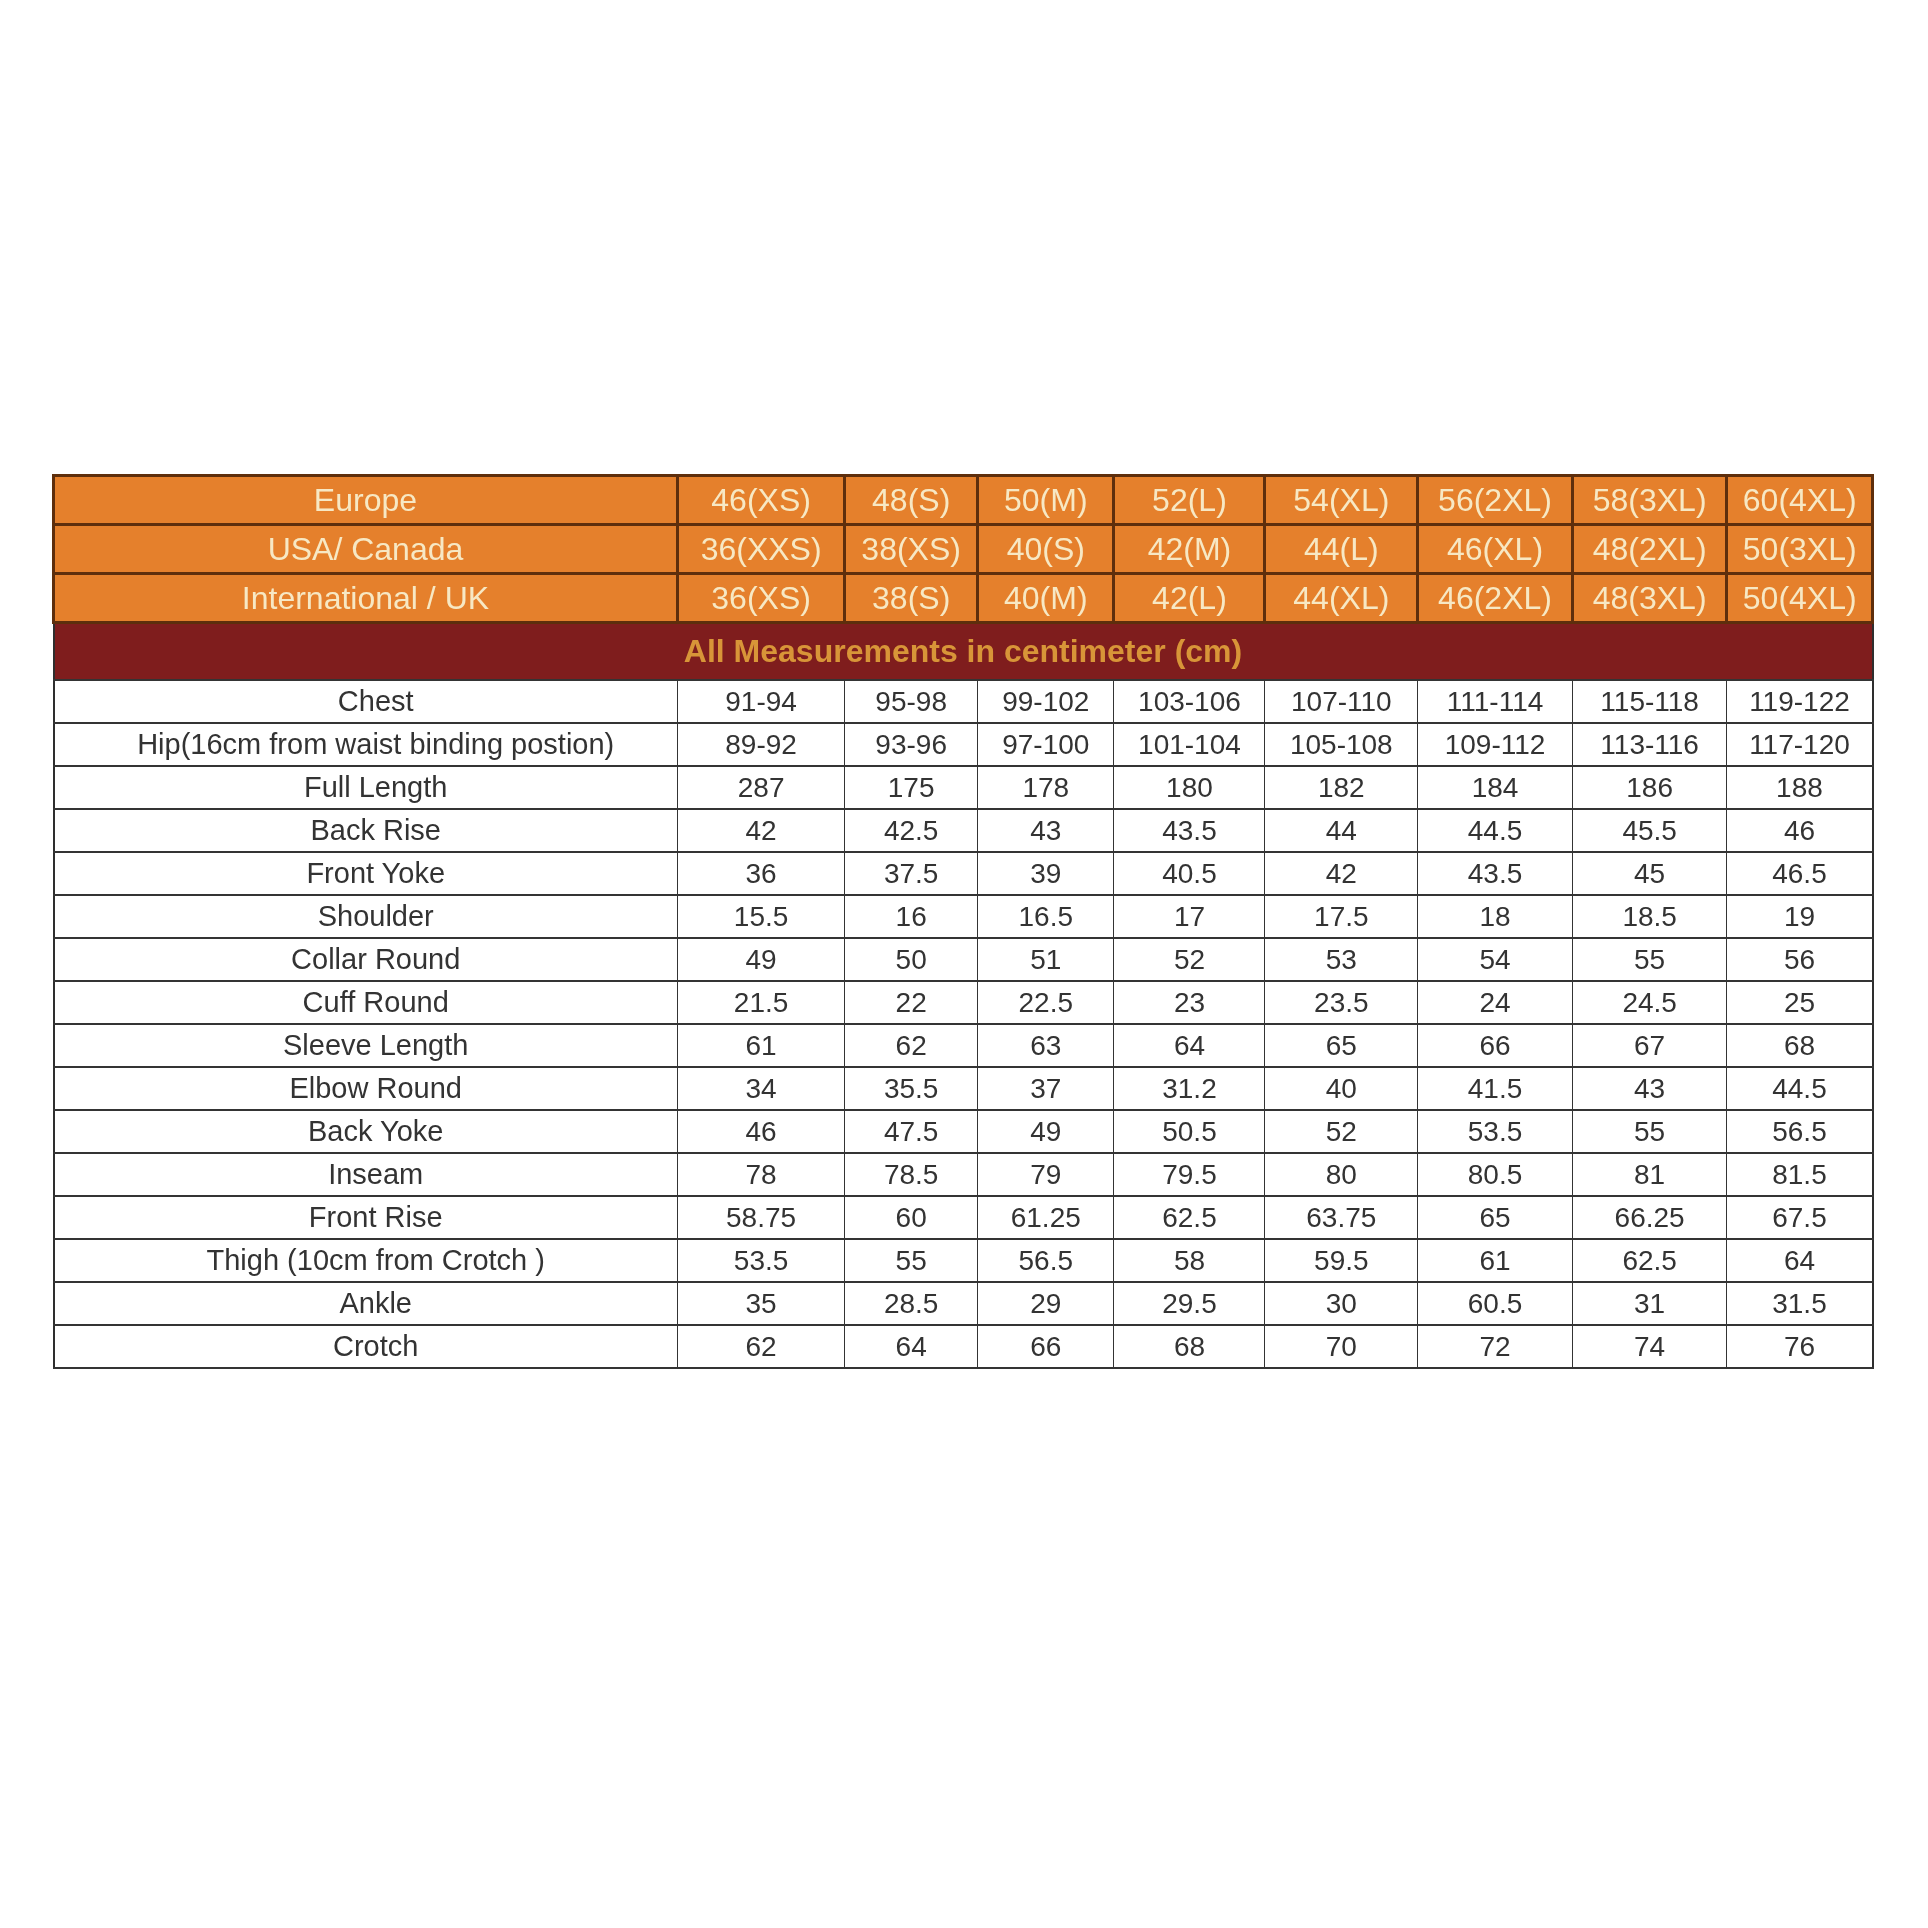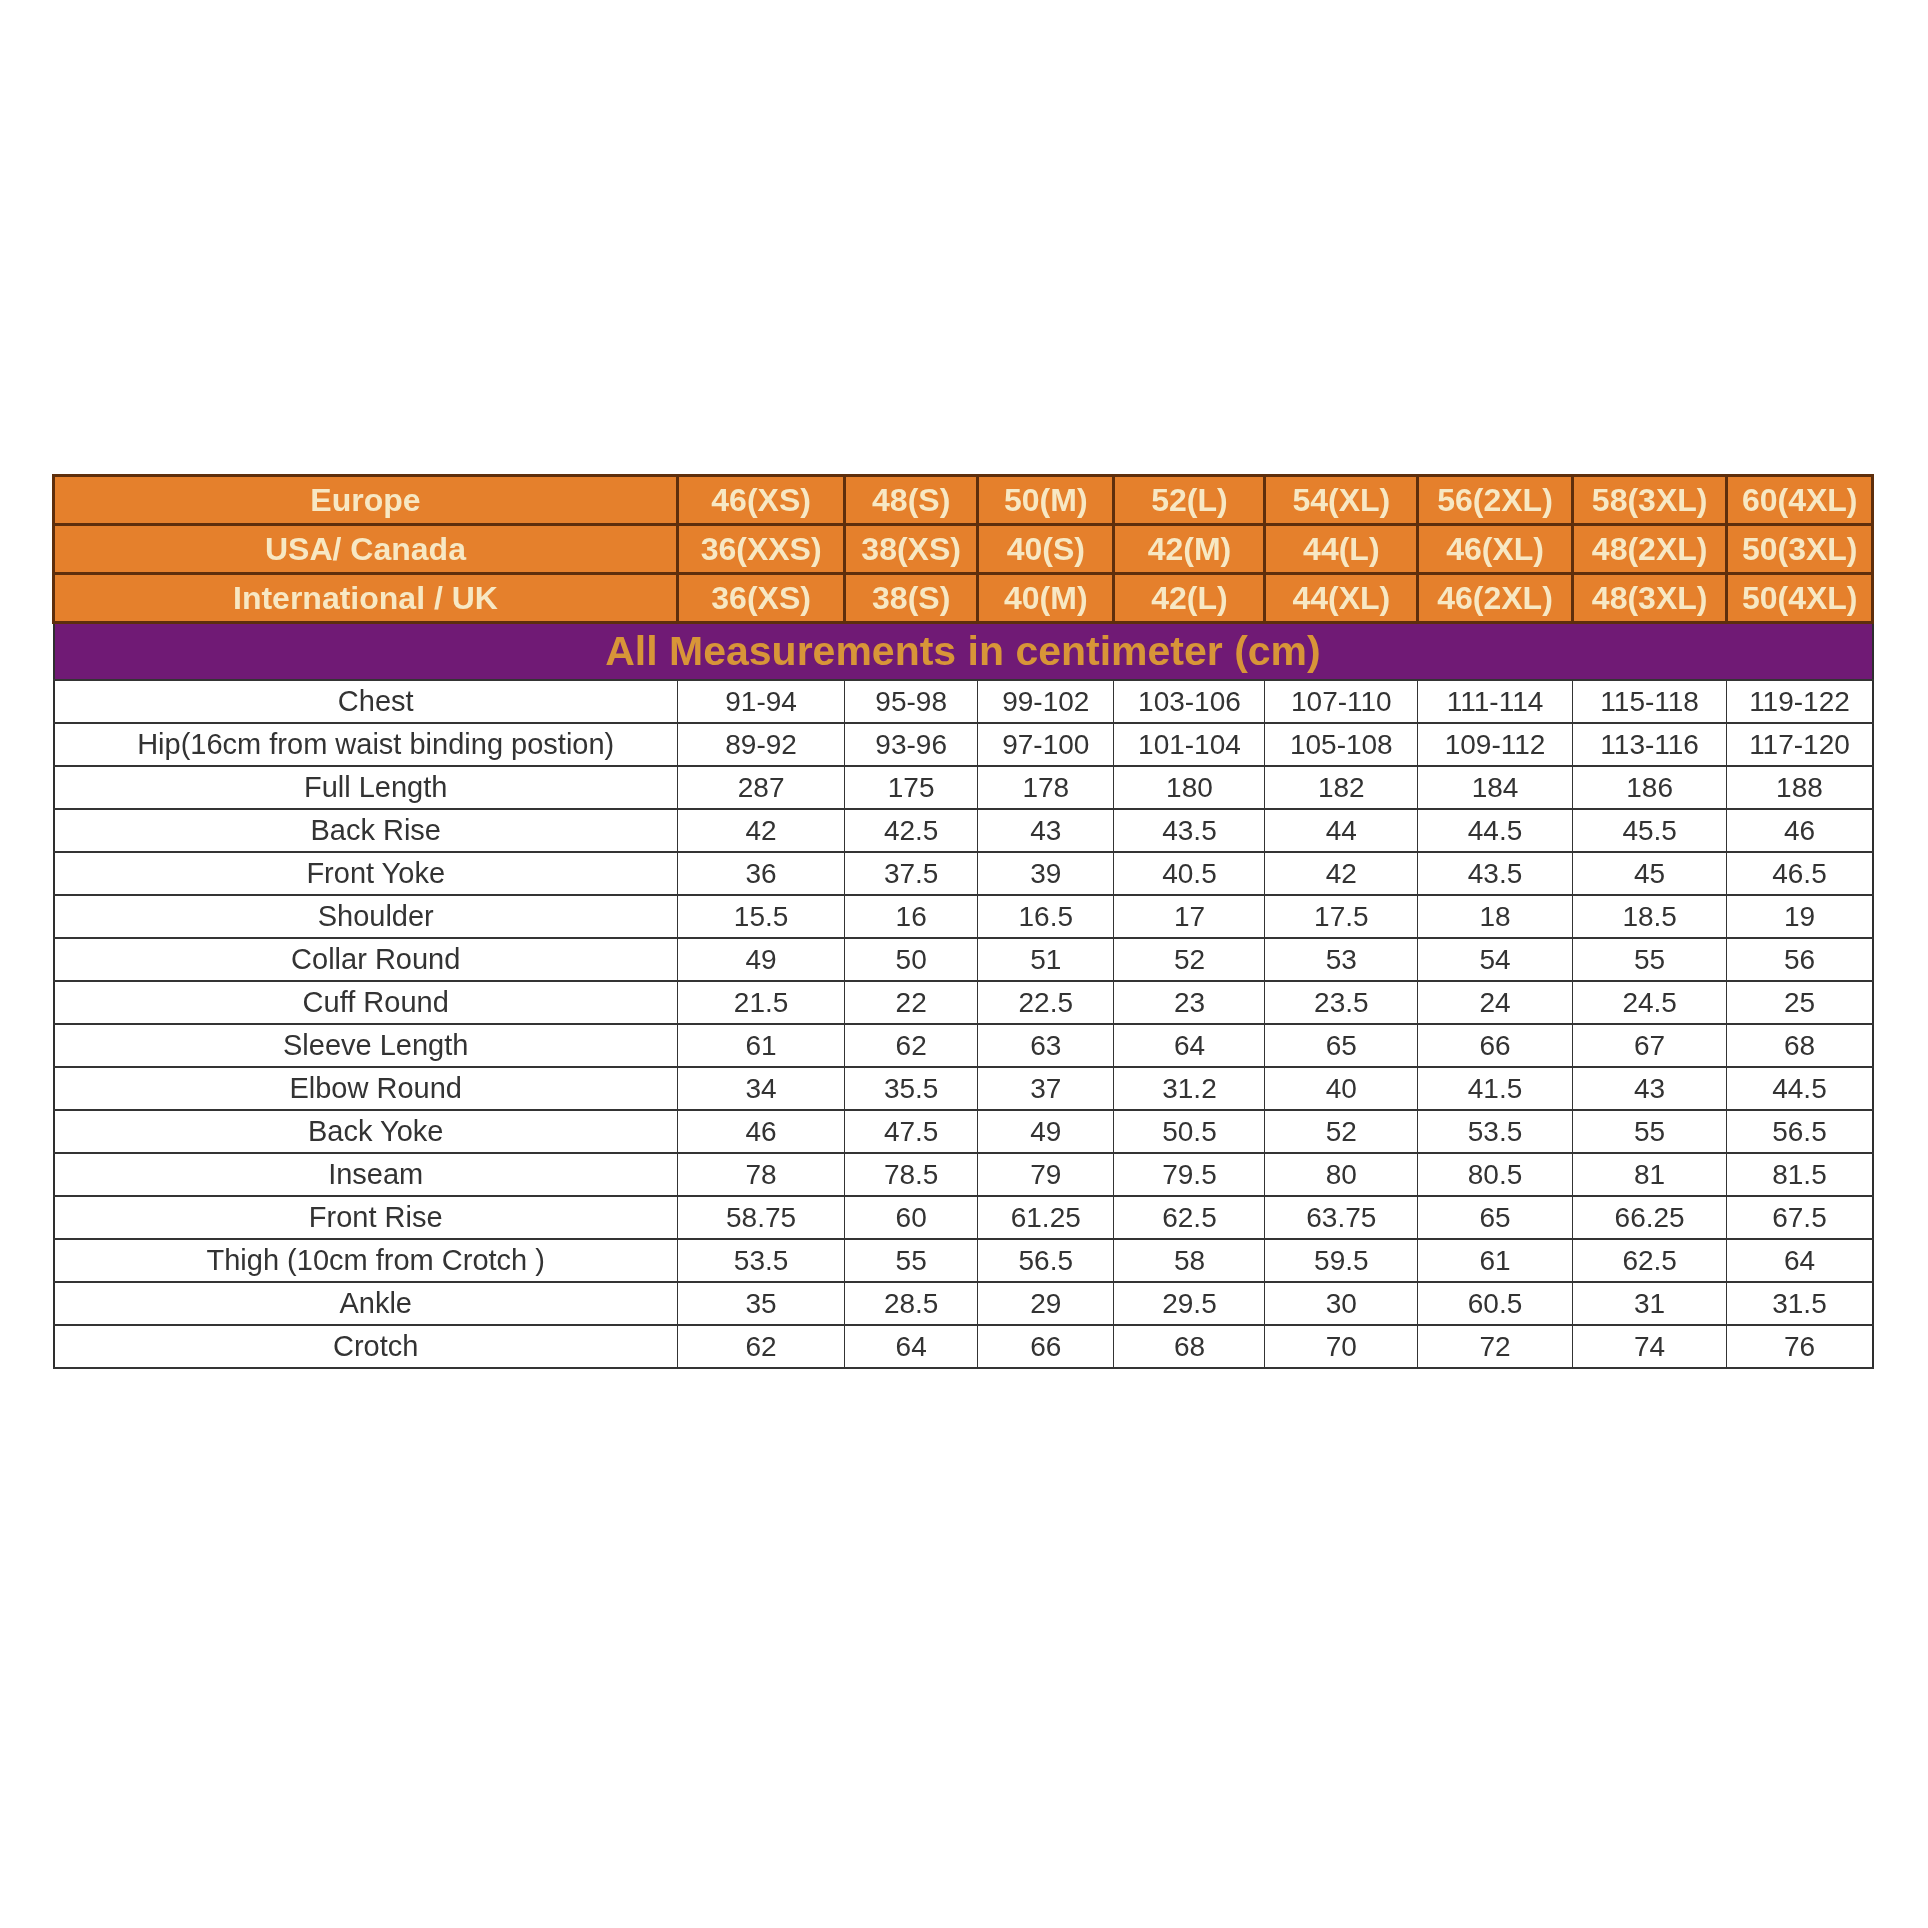--- a/index.html
+++ b/index.html
@@ -29,37 +29,37 @@
   }
   td {
     overflow: hidden;
     white-space: nowrap;
   }
   
   td.hdr {
     background: var(--header-orange, #e5802c);
     border: 3.8px solid var(--header-border, #5e2e0c);
     color: var(--header-text, #f7e8c4);
-    font-weight: bold;
+    font-weight: normal;
     font-size: 32px;
     text-align: center;
     height: 44px;
   }
   
   td.note {
     height: 53px;
     text-align: center;
     vertical-align: middle;
     font-weight: bold;
-    font-size: 41px;
+    font-size: 32px;
     color: var(--note-text, #d89538);
     border-left: 2.8px solid #2e2e2e;
     border-right: 2.8px solid #2e2e2e;
     border-bottom: 2.8px solid #343434;
-    background: #701a75;
+    background: #7f1d1d;
   }
   
   td.rowlabel, td.val {
     border-left: 1.9px solid #343434;
     border-right: 1.9px solid #343434;
     border-top: 2.8px solid #343434;
     border-bottom: 2.8px solid #343434;
     height: 39px;
     color: var(--data-text, #333333);
     background: #ffffff;

